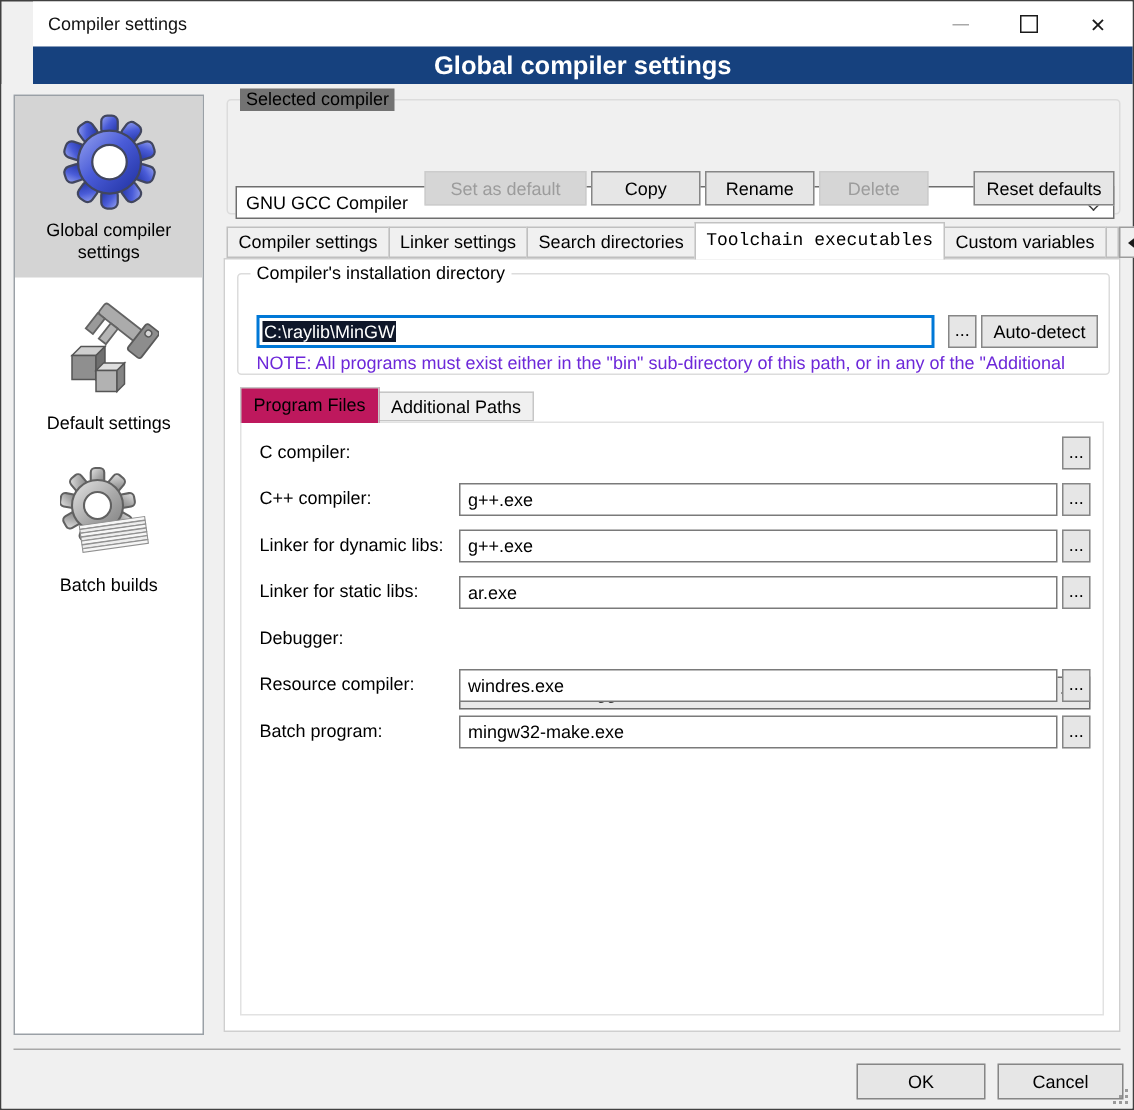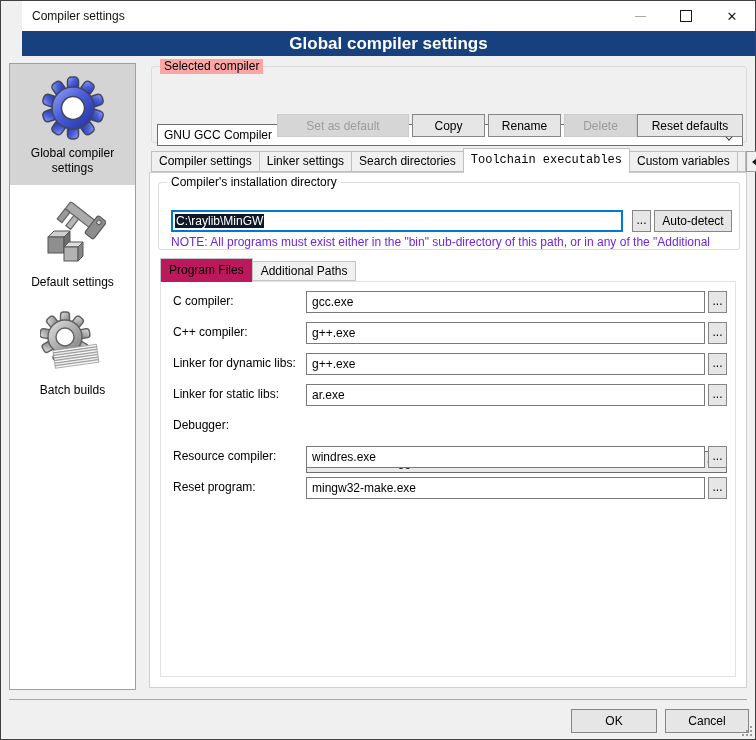--- a/index.html
+++ b/index.html
@@ -34,21 +34,21 @@
     background:#fff; border:1px solid #9aa0a6; box-sizing:border-box; overflow:hidden;
   }
   .side-item { padding:12px 2px 9px 2px; text-align:center; cursor:default; }
   .side-item.selected { background:#d4d4d4; }
   .side-item svg { display:block; margin:0 auto; }
   .side-label { margin-top:6px; line-height:15px; }
 
   
   .groupbox { position:absolute; border:1px solid #dcdcdc; border-radius:3px; box-sizing:border-box; }
   .legend { position:absolute; top:-8px; left:8px; padding:0 4px; line-height:15px; }
-  .legend.on-gray { background:#fca5a5; }
+  .legend.on-gray { background:#737373; }
   .legend.on-white { background:#fff; }
 
   
   .sel-comp { left:150px; top:10px; width:596px; height:77px; }
   .combo {
     position:relative; box-sizing:border-box; height:22px; line-height:20px;
     border:1px solid #6e6e6e; background:#fff; padding:0 22px 0 6px;
     white-space:nowrap; overflow:hidden; cursor:default;margin-top:36px;
   }
   .combo.gray { background:#e9e9e9; }
@@ -58,23 +58,23 @@
     transform:rotate(45deg);
   }
   .sel-comp .combo { position:absolute; left:5px; top:21px; width:586px; }
   .btn-row { position:absolute; left:5px; top:47px; width:586px; height:23px; display:flex; justify-content:flex-end; }
   .btn {
     box-sizing:border-box; height:23px; background:#e6e6e6; border:1px solid #868686;
     font-family:"Liberation Sans", sans-serif; font-size:12px; color:#000;
     padding:0 4px; cursor:default;
   }
   .btn.disabled { background:#d6d6d6; border-color:#cccccc; color:#9c9c9c; }
-  .btn.w-setdef { width:132px; }
+  .btn.w-setdef { width:108px; }
   .btn.w-std { width:73px; margin-left:3px; }
-  .btn.w-reset { width:106px; }
+  .btn.w-reset { width:94px; margin-left:30px; }
 
   
   .tabstrip {
     position:absolute; left:150px; top:94px; width:596px; height:22px;
     display:flex; align-items:flex-end;
   }
   .tab {
     box-sizing:border-box; height:21px; line-height:19px; padding:0 7px;
     background:#f0f0f0; border:1px solid #bfbfbf; margin-right:-1px;
     white-space:nowrap; cursor:default;
@@ -306,21 +306,20 @@
 
       <div class="subtabstrip">
         <div class="subtab active">Program Files</div>
         <div class="subtab">Additional Paths</div>
       </div>
 
       <div class="subpanel">
 
         <div class="field-row" style="top:9px;">
           <span class="field-label">C compiler:</span>
-          <input class="field-input" readonly="" value="gcc.exe" style="">
           <div class="mini-btn field-browse">...</div>
         </div>
 
         <div class="field-row" style="top:40px;">
           <span class="field-label">C++ compiler:</span>
           <input class="field-input" readonly="" value="g++.exe" style="">
           <div class="mini-btn field-browse">...</div>
         </div>
 
         <div class="field-row" style="top:71px;">
@@ -343,21 +342,21 @@
           </div>
         </div>
 
         <div class="field-row" style="top:164px;">
           <span class="field-label">Resource compiler:</span>
           <input class="field-input" readonly="" value="windres.exe" style="">
           <div class="mini-btn field-browse">...</div>
         </div>
 
         <div class="field-row" style="top:195px;">
-          <span class="field-label">Reset program:</span>
+          <span class="field-label">Batch program:</span>
           <input class="field-input" readonly="" value="mingw32-make.exe" style="">
           <div class="mini-btn field-browse">...</div>
         </div>
 
       </div>
     </div>
 
     <div class="divider"></div>
     <button class="btn footer-btn ok-btn">OK</button>
     <button class="btn footer-btn cancel-btn">Cancel</button>

